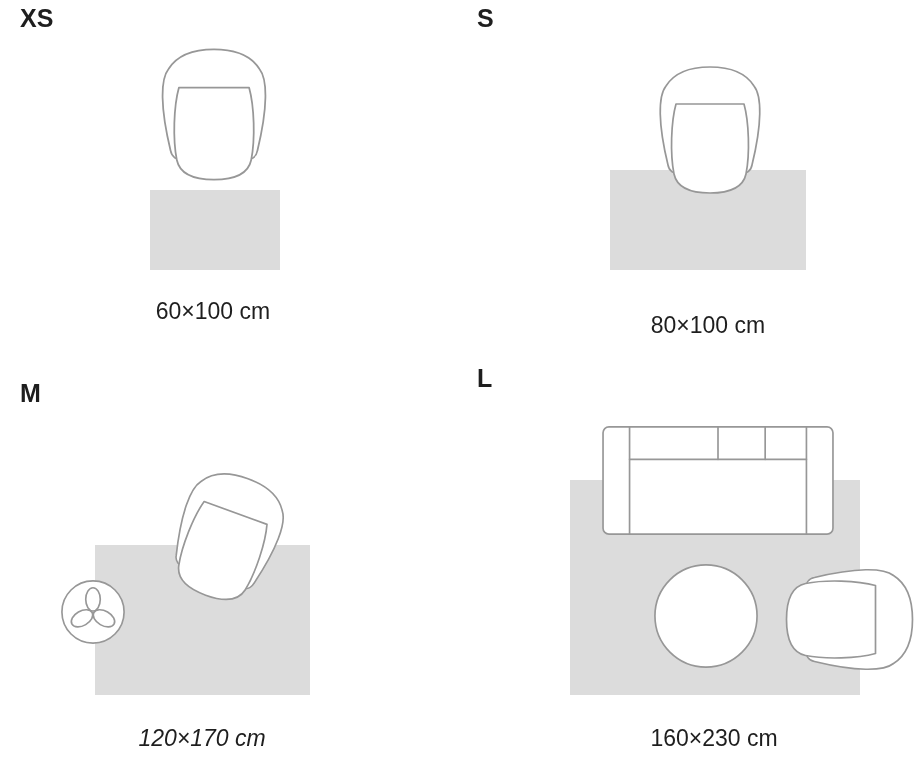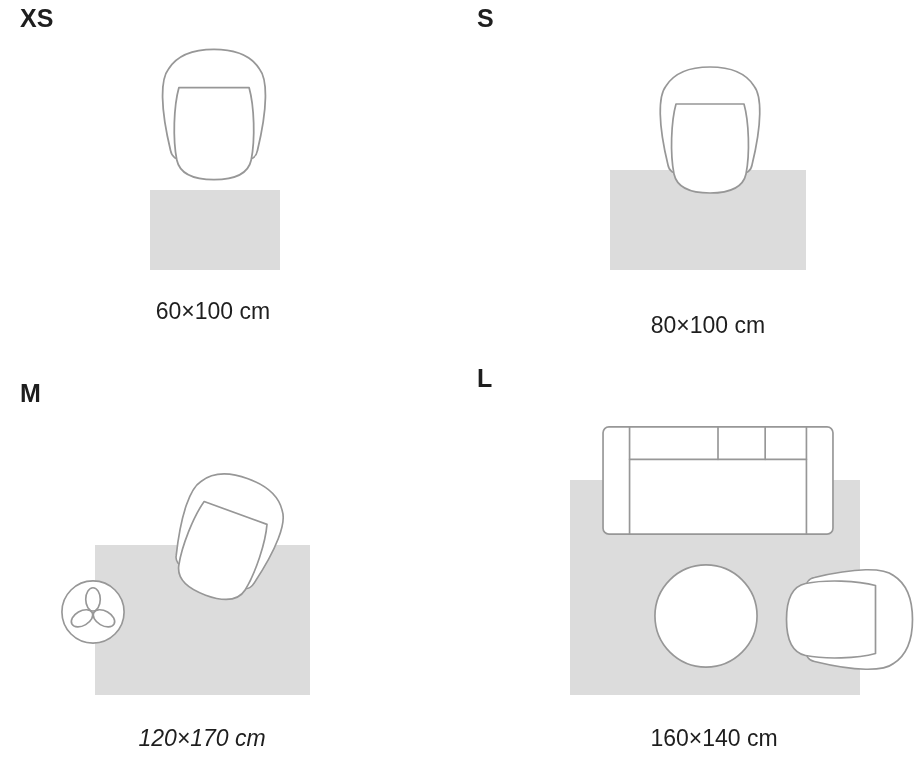--- a/index.html
+++ b/index.html
@@ -121,16 +121,16 @@
 
     <svg class="abs" style="left:652px;top:562px;" width="108" height="108" viewBox="0 0 110 110" aria-hidden="true">
       <circle class="furn-stroke" cx="55" cy="55" r="52"></circle>
     </svg>
 
     <svg class="abs rot90" style="left:790px;top:552px;" width="120" height="135" viewBox="0 0 120 135" aria-hidden="true">
       <path class="furn-stroke" d="M18,103 C8,62 8,34 16,24 C26,8 46,5 60,5 C74,5 94,8 104,24 C112,34 112,62 102,103 C101,109 96,112 90,112 L30,112 C24,112 19,109 18,103 Z"></path>
       <path class="furn-stroke" d="M26,42 L94,42 C99,60 100,92 96,112 C93,126 78,131 60,131 C42,131 27,126 24,112 C20,92 21,60 26,42 Z"></path>
     </svg>
 
-    <div class="abs dim-label" style="left:564px;top:725px;">160×140 cm</div>
+    <div class="abs dim-label" style="left:564px;top:725px;">160×230 cm</div>
   </div>
 
 </div>
 
 </body></html>

